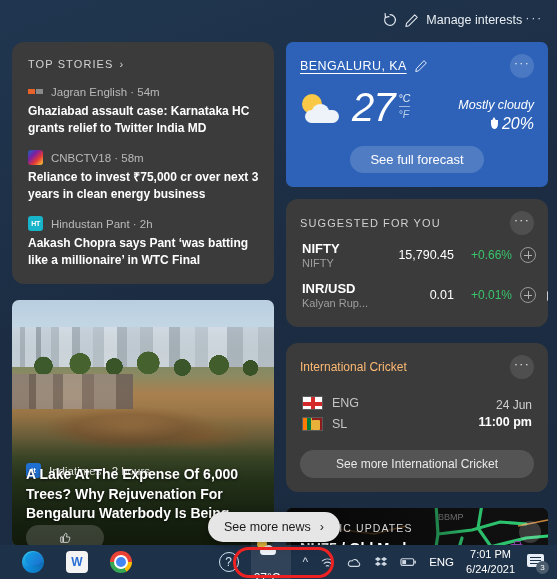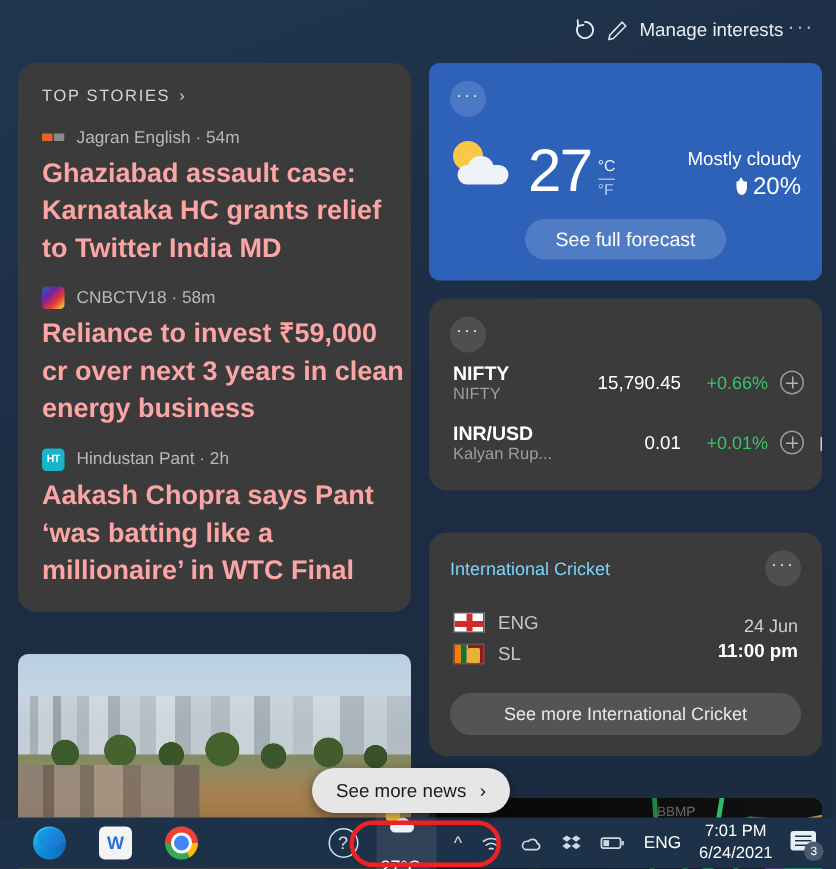--- a/index.html
+++ b/index.html
@@ -30,21 +30,21 @@
   .tb-dots { letter-spacing: 1.6px; color: #c9d3de; font-size: 13px; padding-bottom: 6px; }
 
   
   .cols { position: absolute; top: 42px; left: 12px; right: 10px; bottom: 0; }
   .col-left  { position: absolute; left: 0;   top: 0; width: 262px; }
   .col-right { position: absolute; left: 274px; top: 0; width: 262px; }
 
   .card {
     background: #3b3b3b;
     border-radius: 12px;
-    margin-bottom: 28px;
+    margin-bottom: 16px;
     overflow: hidden;
     position: relative;
   }
 
   
   .ts-head {
     display: flex; align-items: center; gap: 6px;
     padding: 16px 16px 4px 16px;
     color: #d4d4d4; font-size: 11px; letter-spacing: 1.1px; font-weight: 400;
     cursor: pointer;
@@ -56,21 +56,21 @@
   .src-logo { width: 15px; height: 15px; border-radius: 3px; flex: 0 0 auto; position: relative; overflow: hidden; }
   .src-jagran { background: #3b3b3b; }
   .src-jagran::before { content:""; position:absolute; left:0; top:5px; width:7px; height:5px; background:#e8622a; }
   .src-jagran::after  { content:""; position:absolute; left:8px; top:5px; width:7px; height:5px; background:#8a8a8a; }
   .src-cnbc { background: linear-gradient(135deg,#1565c0 0%, #7b1fa2 35%, #e53935 65%, #fdd835 100%); }
   .src-ht { background: #18b4c9; color: #fff; font-size: 7px; font-weight: bold;
             display:flex; align-items:center; justify-content:center; letter-spacing:-0.3px; }
   .src-it { background: #1f6fd0; color: #fff; font-size: 8px; font-weight: bold;
             display:flex; align-items:center; justify-content:center; }
   .src-name { color: #b9b9b9; font-size: 11.5px; }
-  .headline { color: #fca5a5; font-size: 18px; font-weight: bold; line-height: 1.38; }
+  .headline { color: #ffffff; font-size: 12px; font-weight: bold; line-height: 1.38; }
 
   
   .photo-card { background:#3b3b3b; border-radius:7px; overflow:hidden; position:relative; height:246px; }
   .photo {
     position:absolute; inset:0;
     background:
       linear-gradient(to bottom, rgba(0,0,0,0) 38%, rgba(0,0,0,.55) 72%, rgba(0,0,0,.78) 100%),
       radial-gradient(ellipse 120px 30px at 45% 52%, #c08b52 0%, #a87a47 45%, rgba(168,122,71,0) 72%),
       radial-gradient(ellipse 90px 22px at 70% 55%, #b98246 0%, rgba(185,130,70,0) 70%),
       linear-gradient(to bottom,
@@ -134,21 +134,21 @@
   .weather { background:#2d62b8; border-radius:7px; padding:12px 14px 14px 14px; position:relative; }
   .wx-top { display:flex; align-items:center; justify-content:space-between; }
   .wx-loc { display:flex; align-items:center; gap:7px; cursor:pointer; }
   .wx-city { color:#fff; font-size:12.5px; letter-spacing:.4px; text-decoration:underline;
              text-underline-offset:2.5px; }
   .dots-btn {
     width:24px; height:24px; border-radius:50%; background:rgba(255,255,255,.14);
     display:flex; align-items:center; justify-content:center; cursor:pointer;
     color:#e9eef5; font-size:12px; letter-spacing:1.3px; padding-bottom:7px; flex:0 0 auto;
   }
-  .wx-mid { display:flex; align-items:flex-end; margin-top:10px; }
+  .wx-mid { display:flex; align-items:flex-start; margin-top:10px;font-style:italic; }
   .wx-ico { width:46px; height:42px; position:relative; flex:0 0 auto; margin-top:4px; }
   .wx-sun { position:absolute; left:2px; top:2px; width:20px; height:20px; border-radius:50%;
             background:#f9c846; box-shadow: 5px 5px 0 0 #2d62b8; }
   .wx-cloud { position:absolute; left:5px; top:12px; width:34px; height:19px; }
   .wx-cloud::before{content:"";position:absolute;left:0;bottom:0;width:34px;height:13px;
     border-radius:8px;background:#eef3fa;}
   .wx-cloud::after{content:"";position:absolute;left:7px;top:0;width:17px;height:15px;
     border-radius:50%;background:#eef3fa;}
   .wx-temp { color:#fff; font-size:40px; font-weight:300; line-height:.98; margin-left:6px; letter-spacing:-1px; }
   .wx-units { margin-left:4px; margin-top:4px; }
@@ -184,21 +184,21 @@
   .plus::after{left:6.6px;top:3.3px;width:1.3px;height:7.5px;}
   .scroll-arrow {
     position:absolute; right:-6px; top:92px; width:0;height:0;
     border-top:5px solid transparent; border-bottom:5px solid transparent;
     border-left:7px solid #cfcfcf; cursor:pointer;
   }
   .sfy-pad { height:12px; }
 
   
   .ck-head { display:flex; align-items:center; justify-content:space-between; padding:12px 14px 0 14px; }
-  .ck-title { color:#7dd3fc; font-size:12px; }
+  .ck-title { color:#fdba74; font-size:12px; }
   .ck-body { display:flex; align-items:center; padding:10px 16px 0 16px; }
   .ck-teams { flex:1 1 auto; }
   .team { display:flex; align-items:center; gap:9px; margin:7px 0; }
   .flag { width:21px; height:14px; flex:0 0 auto; border:1px solid #5a5a5a; position:relative; overflow:hidden; }
   .flag-eng { background:#fff; }
   .flag-eng::before{content:"";position:absolute;left:8px;top:0;width:4px;height:100%;background:#d42a2a;}
   .flag-eng::after {content:"";position:absolute;top:5px;left:0;width:100%;height:4px;background:#d42a2a;}
   .flag-sl { background:#8d1b1b; }
   .flag-sl::before{content:"";position:absolute;left:0;top:0;width:8px;height:100%;
     background:linear-gradient(to right,#ff7a00 0 50%,#007a3d 50% 100%);border-right:1px solid #e8b23a;}
@@ -310,21 +310,21 @@
             <span class="src-name">Jagran English · 54m</span>
           </div>
           <div class="headline">Ghaziabad assault case: Karnataka HC grants relief to Twitter India MD</div>
         </div>
 
         <div class="story">
           <div class="src-row">
             <span class="src-logo src-cnbc"></span>
             <span class="src-name">CNBCTV18 · 58m</span>
           </div>
-          <div class="headline">Reliance to invest ₹59,000 cr over next 3 years in clean energy business</div>
+          <div class="headline">Reliance to invest ₹75,000 cr over next 3 years in clean energy business</div>
         </div>
 
         <div class="story">
           <div class="src-row">
             <span class="src-logo src-ht">HT</span>
             <span class="src-name">Hindustan Pant · 2h</span>
           </div>
           <div class="headline">Aakash Chopra says Pant ‘was batting like a millionaire’ in WTC Final</div>
         </div>
       </div>
@@ -351,20 +351,26 @@
 
         </div>
       </div>
 
     </div>
 
     <div class="col-right">
 
       <div class="weather">
         <div class="wx-top">
+          <div class="wx-loc">
+            <span class="wx-city">BENGALURU, KA</span>
+            <svg width="14" height="14" viewBox="0 0 16 16">
+              <path d="M11.4 1.9 L14.1 4.6 L5.2 13.5 L2 14.3 L2.7 11.1 Z" fill="none" stroke="#eaf0f8" stroke-width="1.1" stroke-linejoin="round"></path>
+            </svg>
+          </div>
           <div class="dots-btn">···</div>
         </div>
 
         <div class="wx-mid">
           <div class="wx-ico">
             <div class="wx-sun"></div>
             <div class="wx-cloud"></div>
           </div>
           <div class="wx-temp">27</div>
           <div class="wx-units">
@@ -379,20 +385,21 @@
             </div>
           </div>
         </div>
 
         <div class="wx-btn">See full forecast</div>
       </div>
       <div style="height:12px"></div>
 
       <div class="card">
         <div class="sfy-head">
+          <span class="sfy-title">SUGGESTED FOR YOU</span>
           <span class="dots-btn dark">···</span>
         </div>
 
         <div class="stock-row">
           <div class="stk-names">
             <div class="stk-sym">NIFTY</div>
             <div class="stk-sub">NIFTY</div>
           </div>
           <div class="stk-val">15,790.45</div>
           <div class="stk-chg">+0.66%</div>

